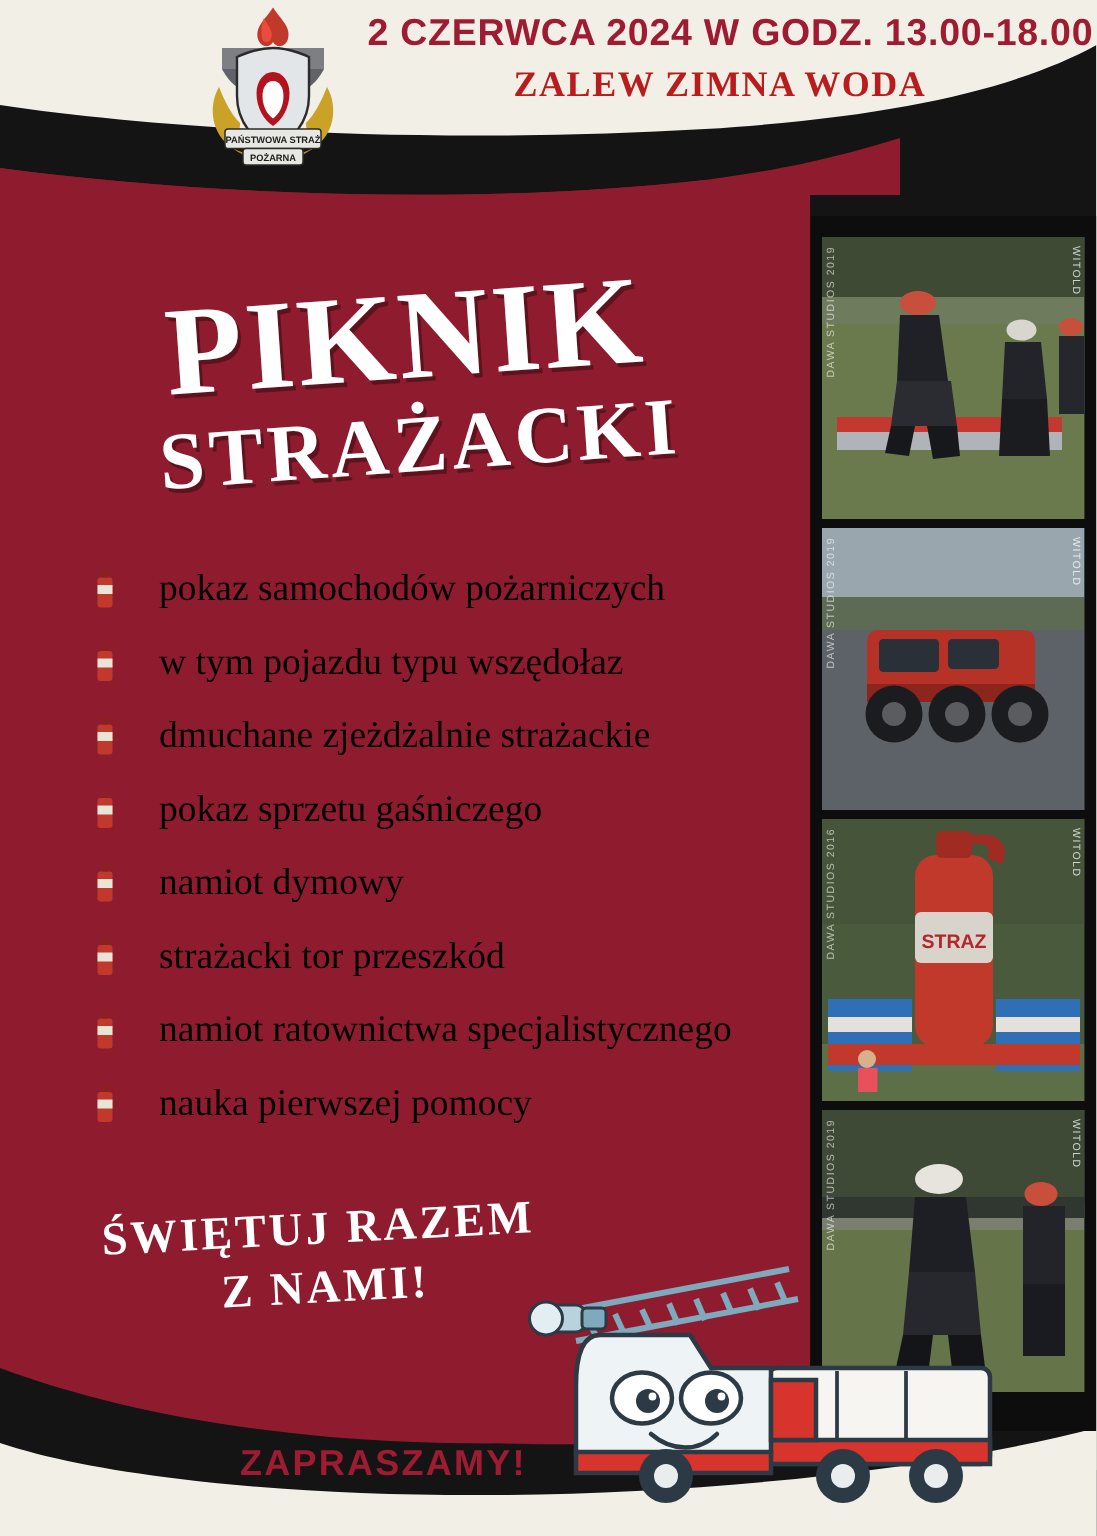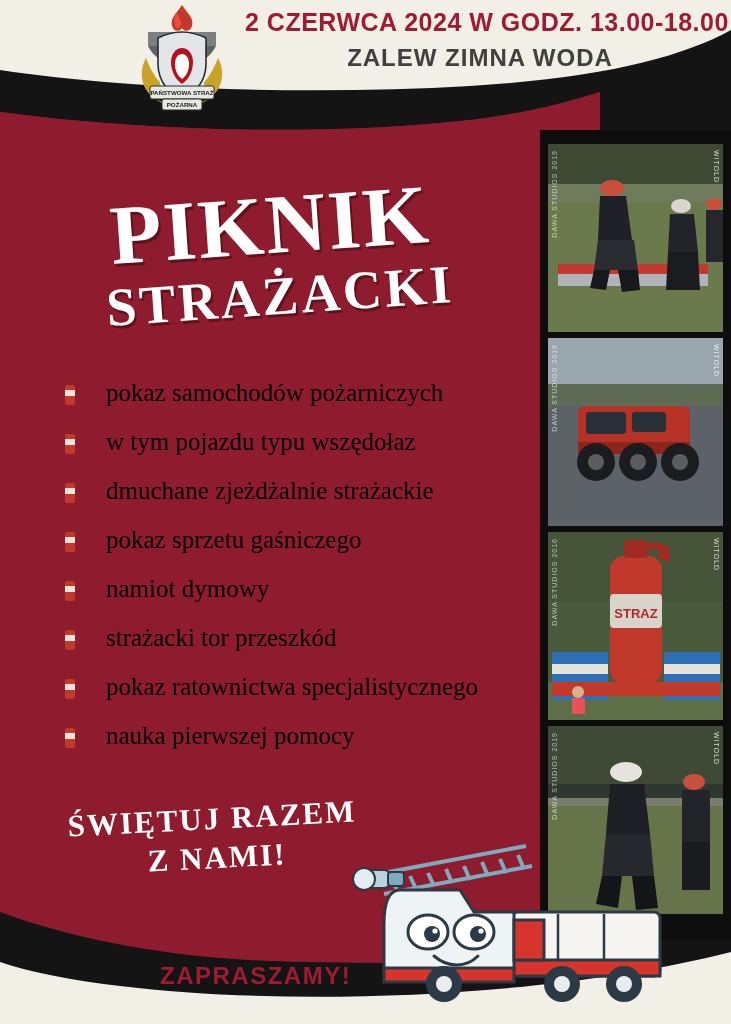--- a/index.html
+++ b/index.html
@@ -47,25 +47,25 @@
   }
   .header-date {
     font-family: "Liberation Sans", sans-serif;
     font-weight: bold;
     font-size: 25px;
     letter-spacing: 0.5px;
     color: #9e1b32;
     white-space: nowrap;
   }
   .header-place {
-    font-family: Liberation Sans, sans-serif;
+    font-family: Liberation Serif, serif;
     font-weight: bold;
     font-size: 24px;
     letter-spacing: 1px;
-    color: #404040;
+    color: #b91c1c;
     margin-top: 7px;
     white-space: nowrap;
   }
 
   
   .emblem {
     position: absolute;
     left: 128px;
     top: 2px;
     width: 108px;
@@ -162,21 +162,21 @@
     font-weight: bold;
     font-size: 24px;
     letter-spacing: 1.5px;
     color: #9e1b32;
   }
 
   
   .filmstrip {
     position: absolute;
     left: 540px;
-    top: 130px;
+    top: 144px;
     width: 191px;
     height: 810px;
     background: #0d0d0d;
     z-index: 9;
     padding: 8px 0;
   }
   .photo {
     position: relative;
     width: 175px;
     height: 188px;
@@ -346,21 +346,21 @@
     </div>
     <div class="list-item">
       <span class="bullet-ext">
         <svg viewBox="0 0 16 28" width="16" height="28">
           <rect x="3" y="6" width="10" height="20" rx="2" fill="#c0392b"></rect>
           <rect x="3" y="11" width="10" height="6" fill="#e8e4d8"></rect>
           <rect x="6" y="2" width="4" height="4" fill="#8b2020"></rect>
           <path d="M10,3 L14,1 L14,4 Z" fill="#8b2020"></path>
         </svg>
       </span>
-      <span class="list-label">pokaz ratownictwa specjalistycznego</span>
+      <span class="list-label">namiot ratownictwa specjalistycznego</span>
     </div>
     <div class="list-item">
       <span class="bullet-ext">
         <svg viewBox="0 0 16 28" width="16" height="28">
           <rect x="3" y="6" width="10" height="20" rx="2" fill="#c0392b"></rect>
           <rect x="3" y="11" width="10" height="6" fill="#e8e4d8"></rect>
           <rect x="6" y="2" width="4" height="4" fill="#8b2020"></rect>
           <path d="M10,3 L14,1 L14,4 Z" fill="#8b2020"></path>
         </svg>
       </span>

